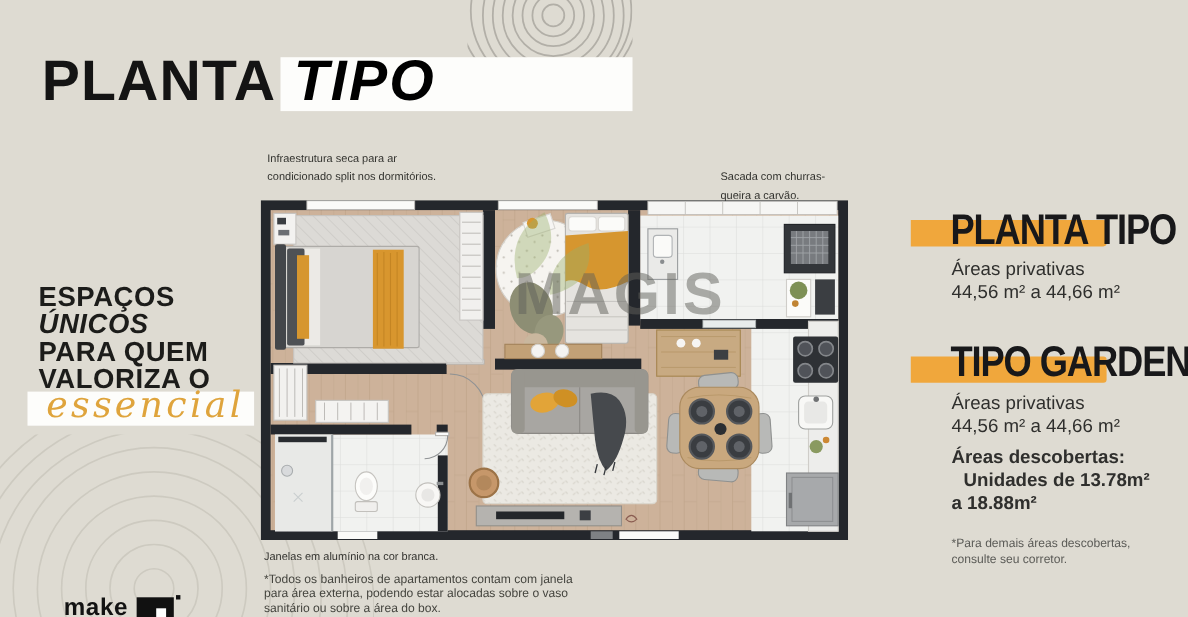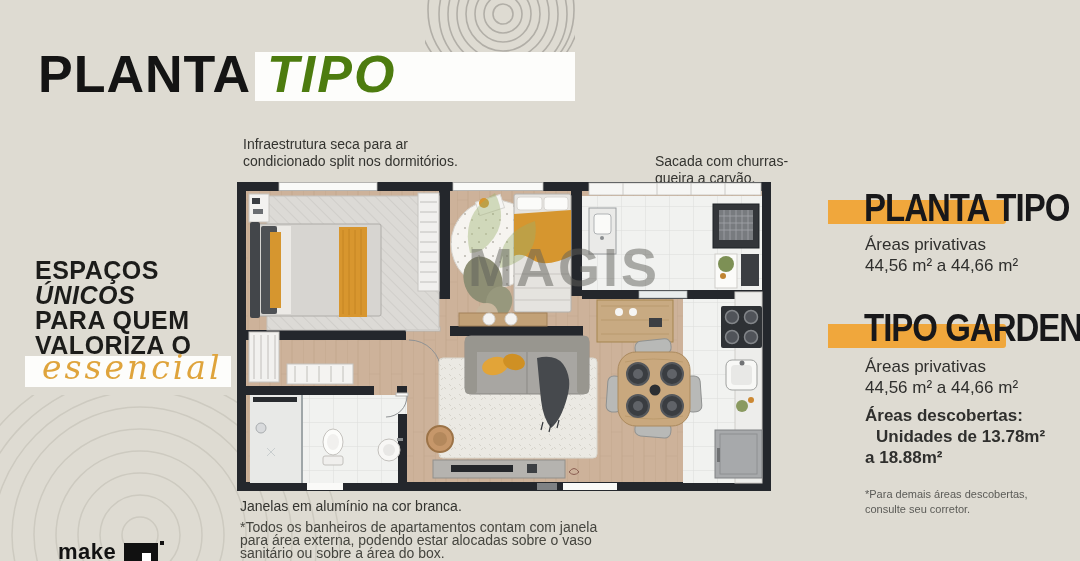--- a/index.html
+++ b/index.html
@@ -8,33 +8,33 @@
 
   
   .fp { position:absolute; pointer-events:none; }
   .fp-top { left:425px; top:0; }
   .fp-bl { left:0; top:395px; }
 
   
   .title-band { position:absolute; left:255px; top:52px; width:320px; height:49px; background:#fdfdfb; }
   .title { position:absolute; left:38px; top:46px; height:56px; line-height:56px;
            font-size:52px; font-weight:bold; color:#141414; letter-spacing:1px; white-space:nowrap; }
-  .title .tipo { font-style:italic; color:#4d7c0f; margin-left:16px; letter-spacing:2px; }
+  .title .tipo { font-style:italic; color:#000000; margin-left:16px; letter-spacing:2px; }
 
   
   .tagline { position:absolute; left:35px; top:258px; color:#1c1c1a; }
   .tagline .tl-line { font-size:25px; font-weight:bold; line-height:25px; letter-spacing:0.5px; }
   .tagline .tl-italic { font-style:italic; }
   .script-band { position:absolute; left:25px; top:356px; width:206px; height:31px; background:#fdfdfb; }
   .script-word { position:absolute; left:42px; top:348px; font-family:"DejaVu Serif", serif;
                  font-style:italic; font-size:33px; color:#dfa43c; letter-spacing:3px; }
 
   
-  .ann { position:absolute; color:#33332f; font-size:14px; line-height:17px; }
-  .ann-small { position:absolute; color:#45453f; font-size:14px; line-height:13px; }
+  .ann { position:absolute; color:#33332f; font-size:10px; line-height:17px; }
+  .ann-small { position:absolute; color:#45453f; font-size:11px; line-height:13px; }
 
   
   .rp-bar { position:absolute; background:#f0a73c; border-radius:0 3px 3px 0; }
   .rp-header { position:absolute; font-weight:bold; font-size:33px; letter-spacing:-1px; color:#18181a;
                transform:scaleY(1.18); transform-origin:left top; white-space:nowrap; }
   .rp-text { position:absolute; font-size:17px; line-height:21px; color:#2f2f2d; }
   .rp-bold { font-weight:bold; }
   .rp-foot { position:absolute; font-size:11px; line-height:15px; color:#5b5b57; }
 
   

